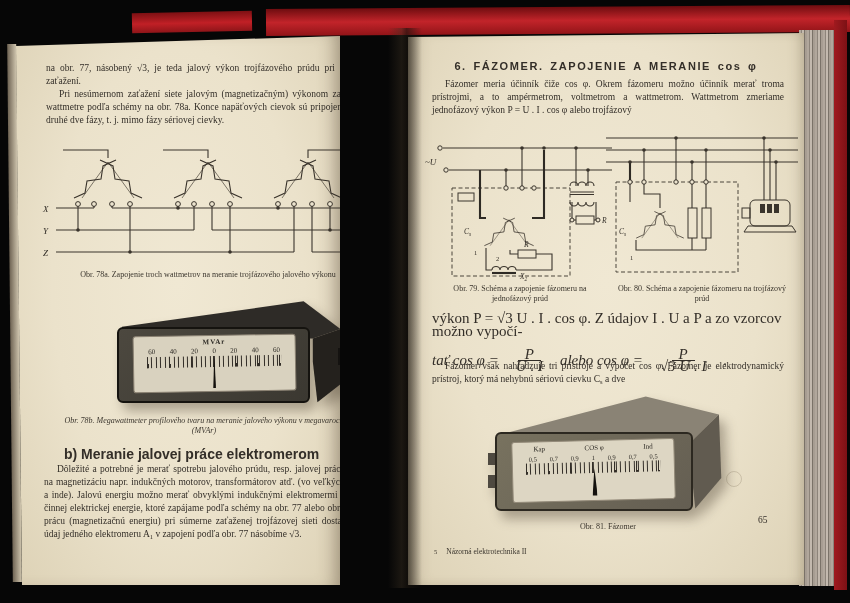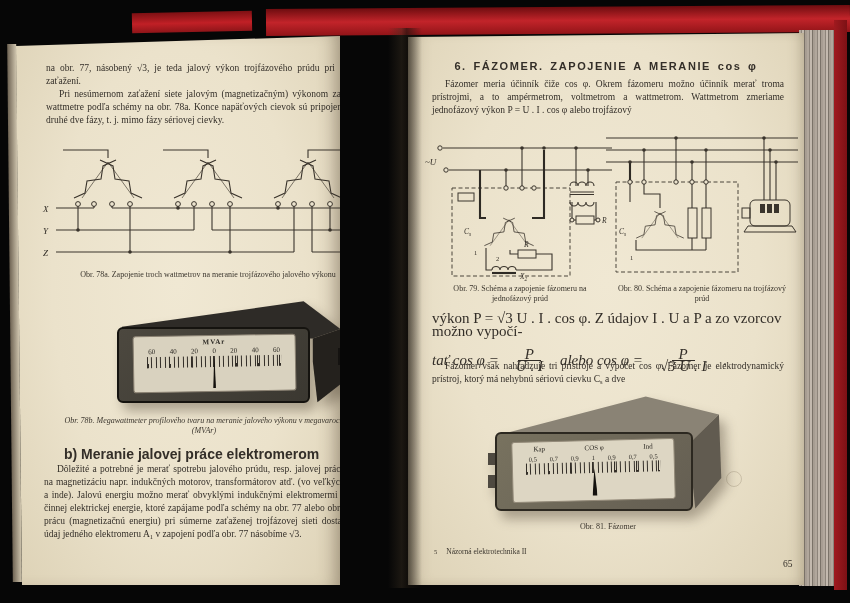--- a/index.html
+++ b/index.html
@@ -312,17 +312,17 @@
           <div class="dial-ticks"></div>
           <div class="needle2"></div>
         </div>
       </div>
     </div>
     <div class="cap" style="left:100px;top:489px;width:200px;">Obr. 81. Fázomer</div>
 
     <div class="ghost" style="left:318px;top:438px;width:14px;height:14px;"></div>
 
     <div class="ftr" style="left:26px;top:514px;"><span class="mk">5</span><span>Názorná elektrotechnika II</span></div>
-    <div class="pnum" style="left:350px;top:526px;margin-left:25px;">65</div>
+    <div class="pnum" style="left:350px;top:482px;">65</div>
   </section>
 
   <div class="gutter"></div>
 </div>
 
 </body></html>

